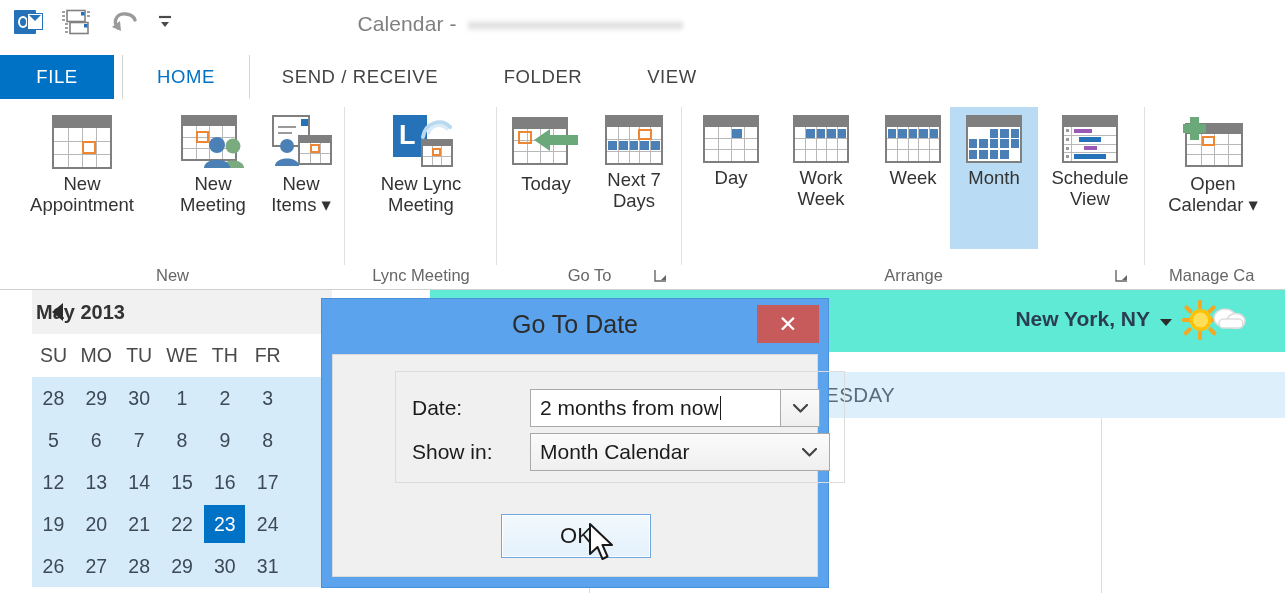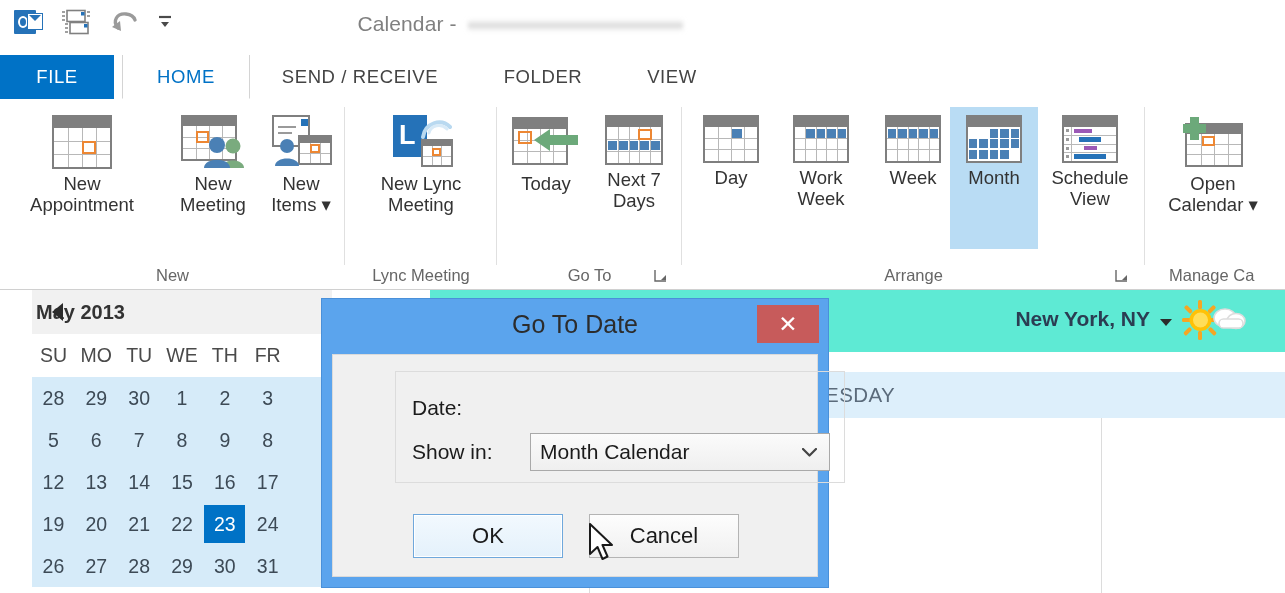--- a/index.html
+++ b/index.html
@@ -909,38 +909,48 @@
 
   <div class="dialog">
     <div class="dlg-title">Go To Date</div>
     <div class="dlg-close">✕</div>
 
     <div class="dlg-body">
       <div class="dlg-fieldset">
 
         <div class="dlg-row r1">
           <div class="dlg-label">Date:</div>
+          <div class="combo" style="width:290px;">
+            <div class="combo-input">
+                <span>2 months from now</span>
+                <span class="caret-bar"></span>
+              </div>
+            <div class="combo-arrow">
+              <svg class="chev" viewBox="0 0 15 9">
+                  <path d="M1 1 L7.5 7.5 L14 1" stroke="#444" stroke-width="2.2" fill="none" stroke-linecap="round" stroke-linejoin="round"></path>
+                </svg>
+            </div>
+          </div>
         </div>
 
         <div class="dlg-row r2">
           <div class="dlg-label">Show in:</div>
           <div class="combo flat" style="width:300px;">
             <div class="combo-input">Month Calendar</div>
             <div class="combo-arrow" style="border-left:none;">
               <svg class="chev" viewBox="0 0 15 9">
                   <path d="M1 1 L7.5 7.5 L14 1" stroke="#444" stroke-width="2.2" fill="none" stroke-linecap="round" stroke-linejoin="round"></path>
                 </svg>
             </div>
           </div>
         </div>
       </div>
 
       <div class="dlg-buttons">
         <div class="dlg-btn default">OK</div>
-        <div class="dlg-btn">Cancel</div>
       </div>
     </div>
   </div>
 
   <div class="cursor-arrow">
     <svg width="28" height="42" viewBox="0 0 28 42">
       <path d="M2 1 L2 31 L9.5 24 L14.5 36 L19.5 33.5 L14.5 22 L24 22 Z" fill="#ffffff" stroke="#1a1a1a" stroke-width="2" stroke-linejoin="round"></path>
     </svg>
   </div>
 

